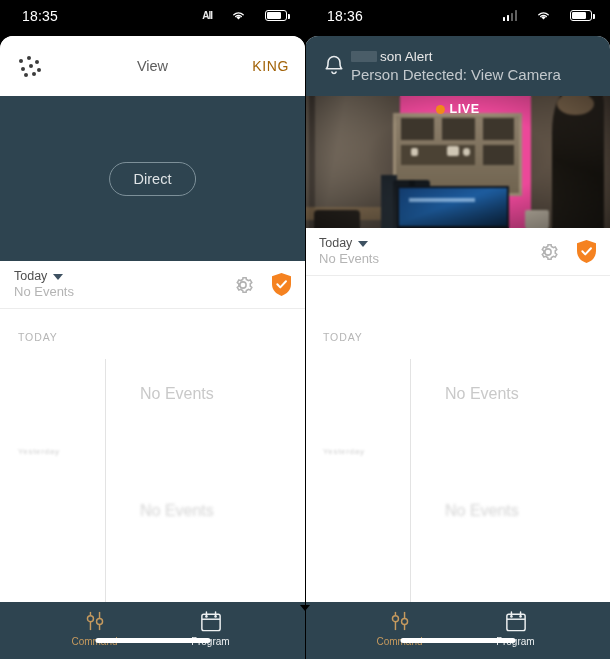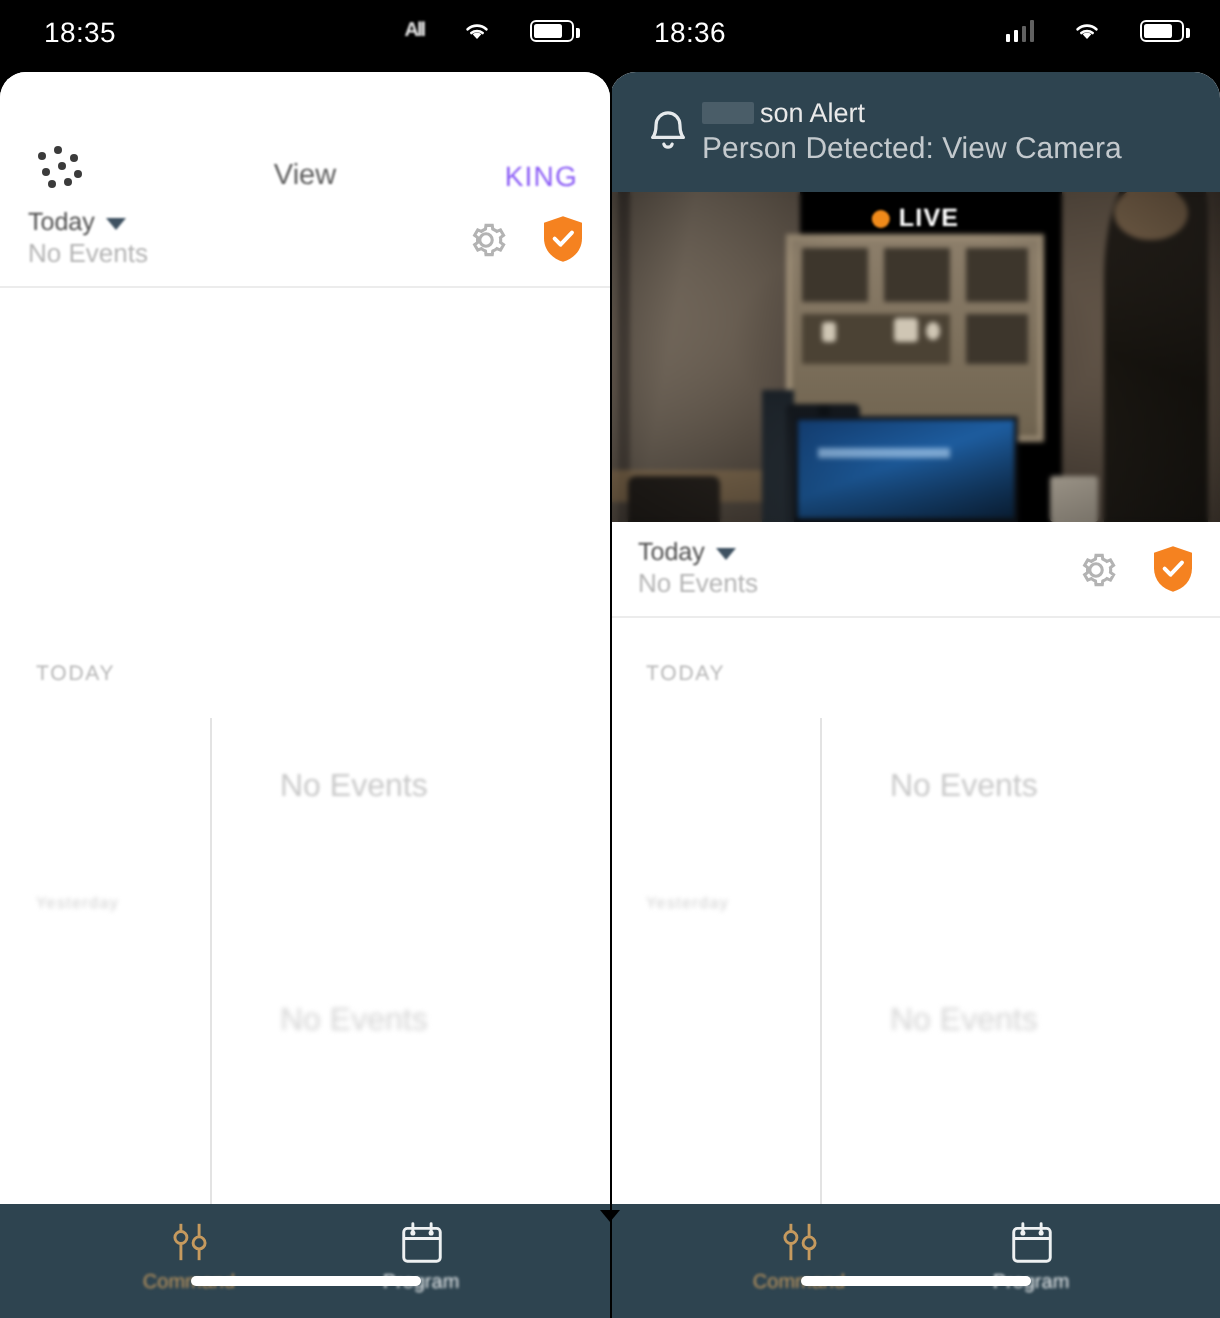--- a/index.html
+++ b/index.html
@@ -23,48 +23,48 @@
   .batt { width:22px; height:11px; border:1.3px solid #fff; border-radius:3px; position:relative; }
   .batt::after { content:""; position:absolute; right:-3.5px; top:3px; width:2px; height:5px;
                  background:#fff; border-radius:0 1px 1px 0; }
   .batt i { position:absolute; left:1.3px; top:1.3px; bottom:1.3px; width:14px; background:#fff; border-radius:1.3px; }
 
   
   .app { position:absolute; left:0; right:0; top:36px; bottom:0; background:#fff;
          border-radius:13px 13px 0 0; overflow:hidden; }
 
   
-  .hdr { height:60px; background:#fff; display:flex; align-items:flex-end;
+  .hdr { height:60px; background:#fff; display:flex; align-items:center;
          padding:0 16px; position:relative; }
   .dots { width:26px; height:26px; position:relative; }
   .dots span { position:absolute; width:4px; height:4px; border-radius:50%; background:#3b3b3b; }
   .hdr-title { position:absolute; left:0; right:0; text-align:center; font-size:14.5px;
                color:#5d5d5d; filter:blur(.5px); }
-  .hdr-right { margin-left:auto; font-size:14px; color:#8b5cf6; letter-spacing:.6px;
+  .hdr-right { margin-left:auto; font-size:14px; color:#a16207; letter-spacing:.6px;
                filter:blur(.45px); font-family:"Liberation Sans Narrow","Liberation Sans",sans-serif; }
 
   
   .banner { height:60px; background:#2e4450; display:flex; align-items:center;
             gap:4px; padding:0 16px; }
   .bell { width:26px; height:26px; flex:none; }
   .banner-txt { line-height:1.28; }
   .banner-title { font-size:13.5px; color:#e9e9e9; }
   .banner-title .redact { display:inline-block; width:26px; height:11px;
                           background:#4a5d68; vertical-align:-1px; margin-right:3px; border-radius:1px; }
   .banner-sub { font-size:15px; color:#c3c9cd; filter:blur(.35px); }
 
   
   .hero { height:165px; background:#2e4450; position:relative; overflow:hidden; }
   .direct-btn { position:absolute; left:50%; top:50%; transform:translate(-50%,-50%);
                 padding:8px 24px; border:1px solid #7d9099; border-radius:18px;
                 color:#dfe4e6; font-size:14.5px; filter:blur(.45px); background:transparent; }
 
   
-  .cam { height:165px; position:relative; overflow:hidden;
-         background:#000000; }
+  .cam { height:132px; position:relative; overflow:hidden;
+         background:#ec4899; }
   .cam-img { position:absolute; inset:0; }
   .wall-l { position:absolute; left:0; top:0; width:31%; height:100%;
             background:linear-gradient(100deg,#6d6256 0%,#7e7264 35%,#5d5348 72%,#49403a 100%); }
   .wall-l::before { content:""; position:absolute; left:4%; top:0; width:7%; height:100%;
             background:linear-gradient(180deg,#3a332e,#524941); opacity:.75; }
   .wall-l::after { content:""; position:absolute; left:0; bottom:6%; width:100%; height:10%;
             background:linear-gradient(90deg,#c9a06a,#8b7250); opacity:.55; }
   .wall-r { position:absolute; right:0; top:0; width:26%; height:100%;
             background:linear-gradient(260deg,#4a3f36 0%,#6b5d4e 40%,#52473d 100%); }
   .person { position:absolute; right:2%; top:-4%; width:17%; height:104%;
@@ -180,20 +180,23 @@
           <span style="left:5px;top:14px"></span>
             <span style="left:13px;top:11px"></span>
             <span style="left:21px;top:15px"></span>
           <span style="left:8px;top:20px"></span>
             <span style="left:16px;top:19px"></span>
         </div>
         <div class="hdr-title">View</div>
         <div class="hdr-right">KING</div>
       </div>
 
+      <div class="hero">
+        <div class="direct-btn">Direct</div>
+      </div>
 
       <div class="toolbar">
         <div class="tb-left">
           <div class="tb-day">
             <span>Today</span>
             <span class="caret"></span>
           </div>
           <div class="tb-sub">No Events</div>
         </div>
         <div class="tb-right">

